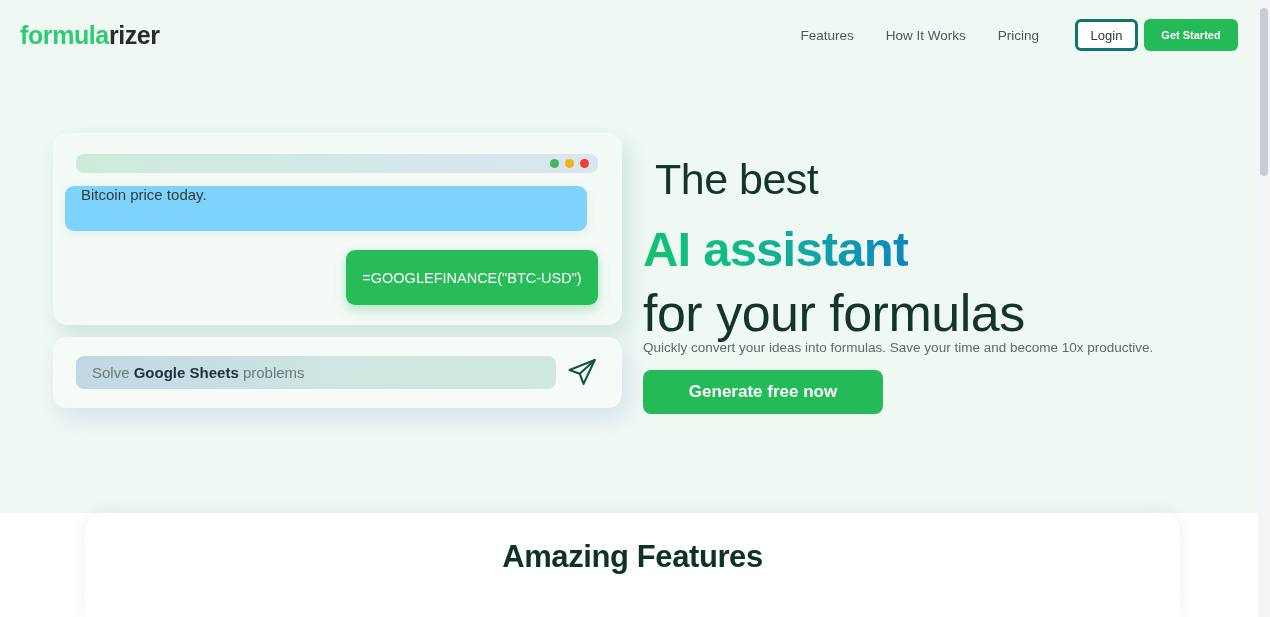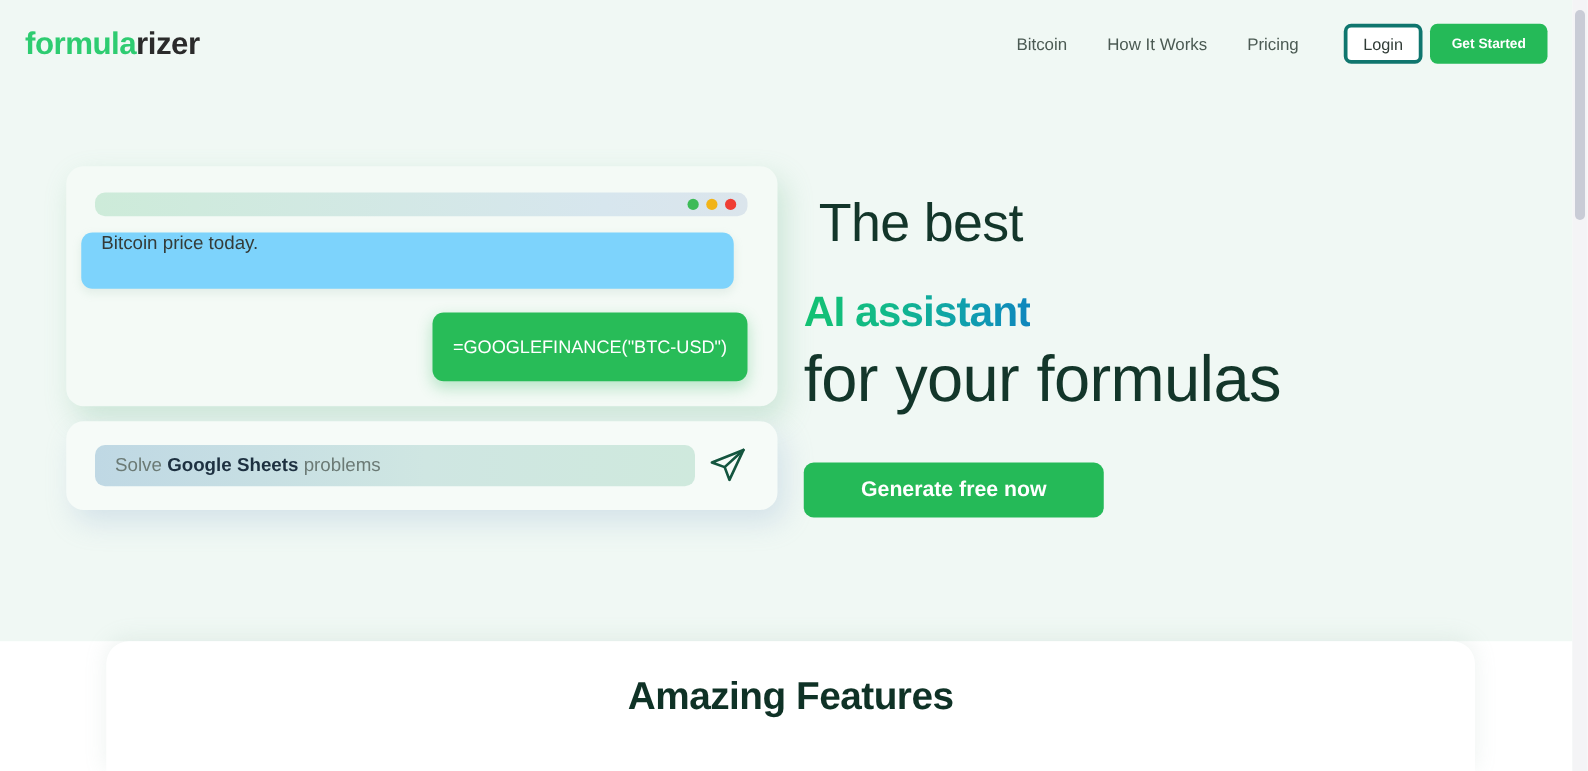--- a/index.html
+++ b/index.html
@@ -225,25 +225,25 @@
   }
   .hero-line1 {
     font-size: 43px;
     font-weight: 400;
     color: #13362a;
     letter-spacing: -0.5px;
     line-height: 1.1;
     margin: 12px;
   }
   .hero-line2 {
-    font-size: 34px;
+    font-size: 49px;
     font-weight: 700;
     letter-spacing: -0.8px;
     line-height: 1.25;
-    margin: 14px 0 0 0;
+    margin: 4px 0 0 0;
     background: linear-gradient(to right, #13c172 0%, #12b98a 38%, #0f9fae 72%, #0f86bd 100%);
     -webkit-background-clip: text;
     background-clip: text;
     color: transparent;
     -webkit-text-fill-color: transparent;
     display: inline-block;
   }
   .hero-line3 {
     font-size: 52px;
     font-weight: 400;
@@ -327,21 +327,21 @@
 
 <div class="page">
   <div class="page-bottom-white"></div>
 
   <div class="header">
     <div class="logo">
       <span class="logo-a">formula</span><span class="logo-b">rizer</span>
     </div>
 
     <nav class="nav">
-      <div class="nav-link">Bitcoin</div>
+      <div class="nav-link">Features</div>
       <div class="nav-link">How It Works</div>
       <div class="nav-link">Pricing</div>
       <div class="btn-login">Login</div>
       <div class="btn-getstarted">Get Started</div>
     </nav>
   </div>
 
   <div class="chat-card">
     <div class="titlebar">
       <span class="dot dot-green"></span>
@@ -368,20 +368,21 @@
     <path d="M21 3.5 L3.2 10.6 L10.4 13.2 L13.1 20.4 Z" stroke="#14553f" stroke-width="1.5" stroke-linejoin="round" fill="none"></path>
     <path d="M21 3.5 L10.4 13.2" stroke="#14553f" stroke-width="1.5" stroke-linecap="round"></path>
   </svg>
 
   <div class="hero">
     <div class="hero-line1">The best</div>
     <div><span class="hero-line2">AI assistant</span></div>
     <div class="hero-line3">for your formulas</div>
   </div>
 
+  <div class="hero-sub">Quickly convert your ideas into formulas. Save your time and become 10x productive.</div>
 
   <div class="btn-generate">Generate free now</div>
 
   <div class="features-card">
     <div class="features-title">Amazing Features</div>
   </div>
 </div>
 
 <div class="scrollbar-track">
   <div class="scrollbar-thumb"></div>

